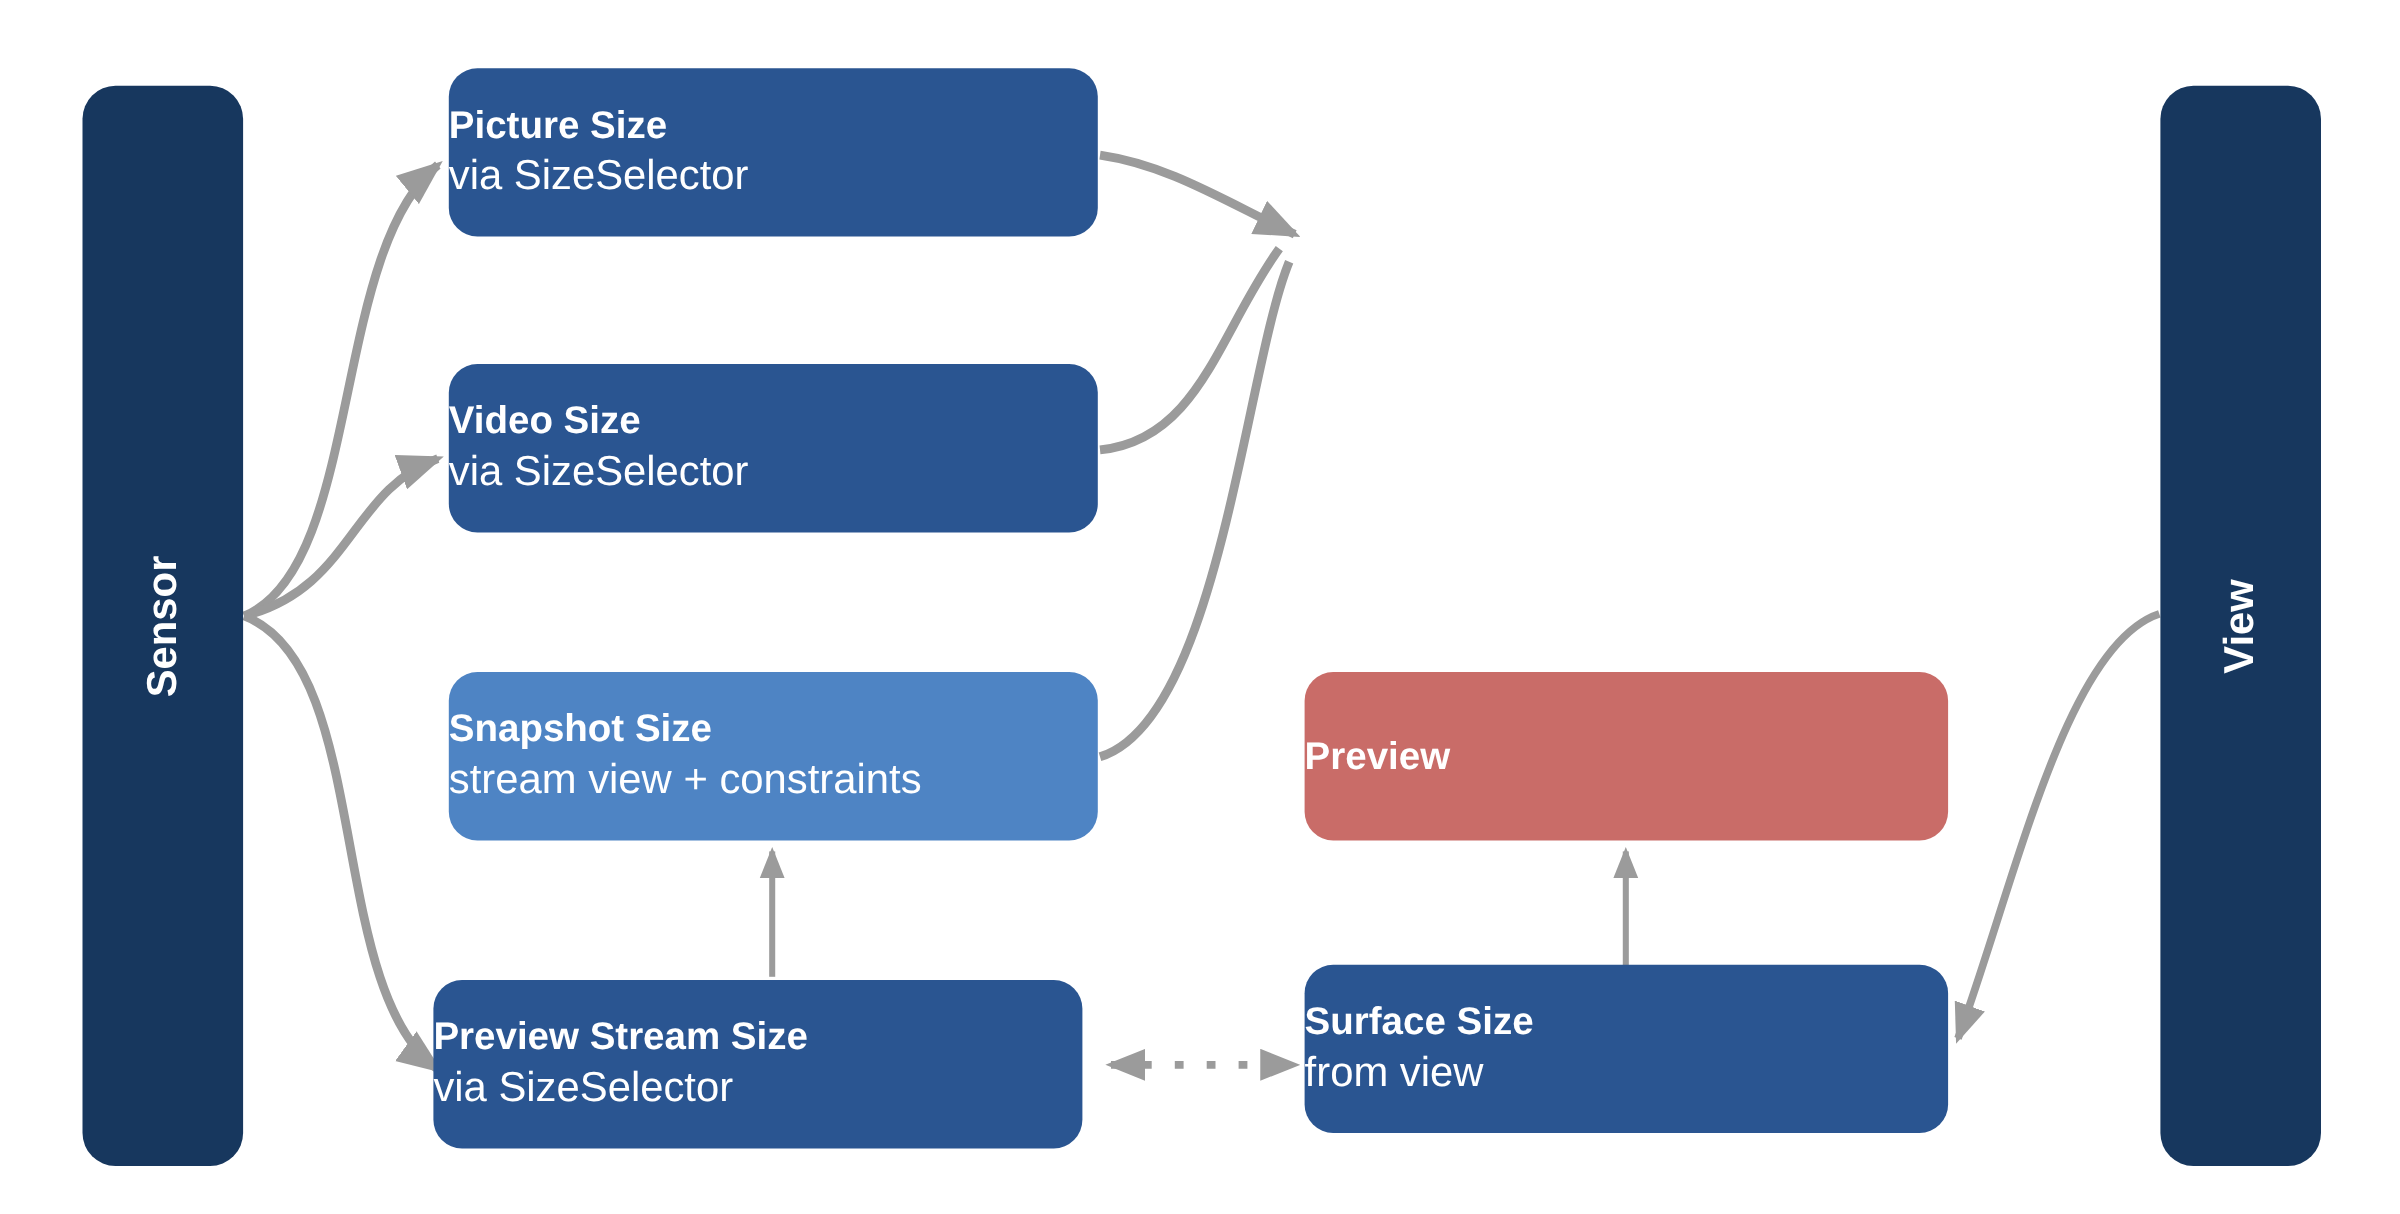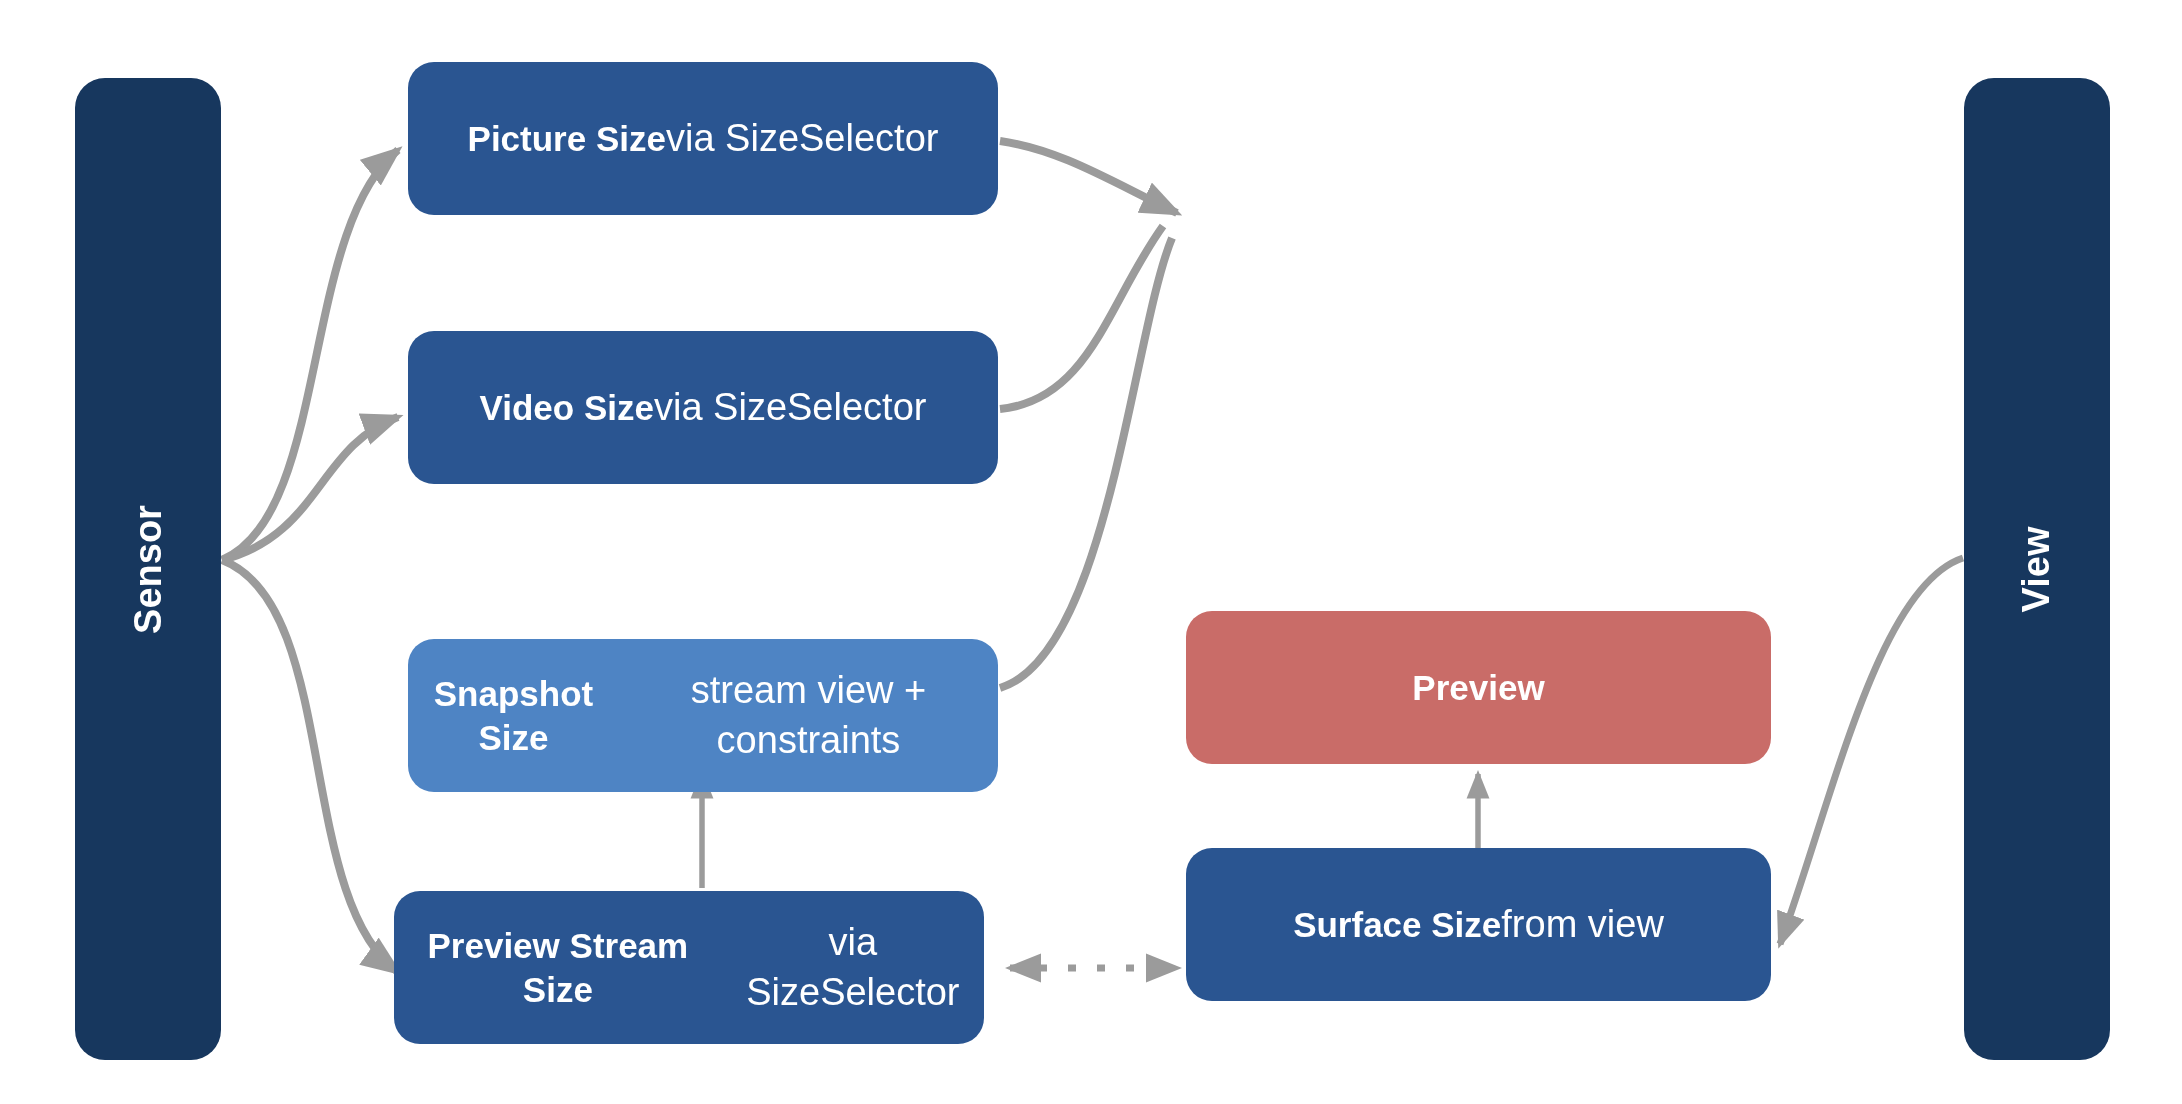--- a/index.html
+++ b/index.html
@@ -35,37 +35,37 @@
   .lane .lane-label{
     color:var(--text-white);
     font-weight:bold;font-size:38px;
     transform:rotate(-90deg);
     white-space:nowrap;
   }
 
   .node{
     position:absolute;
     border-radius:26px;
-    display:flex;flex-direction:row;align-items:center;justify-content:center;
+    display:flex;flex-direction:column;align-items:flex-start;justify-content:center;
     color:var(--text-white);
     text-align:center;
   }
   .node .title{font-weight:bold;font-size:35px;line-height:1.25;}
   .node .subtitle{font-weight:normal;font-size:38px;line-height:1.3;}
   .node.blue{background:var(--blue);}
   .node.light-blue{background:var(--light-blue);}
   .node.red{background:var(--red);}
 
   .node.picture{left:408px;top:62px;width:590px;height:153px;}
   .node.video{left:408px;top:331px;width:590px;height:153px;}
-  .node.snapshot{left:408px;top:611px;width:590px;height:153px;margin-top:28px;}
+  .node.snapshot{left:408px;top:611px;width:590px;height:153px;}
   .node.preview{left:394px;top:891px;width:590px;height:153px;}
   .node.output{left:1186px;top:139px;width:585px;height:153px;}
   .node.screen{left:1186px;top:611px;width:585px;height:153px;}
-  .node.surface{left:1186px;top:848px;width:585px;height:153px;}
+  .node.surface{left:1186px;top:877px;width:585px;height:153px;}
 </style>
 </head>
 <body>
 
 <div class="canvas">
 
   <svg class="edges" viewBox="0 0 2182 1104" aria-hidden="true">
     <defs>
       <marker id="arrow" viewBox="0 0 10 8" refX="8.6" refY="4" markerWidth="5.2" markerHeight="4.2" orient="auto" markerUnits="strokeWidth">
         <path class="hd" d="M0,0 L10,4 L0,8 Z"></path>

